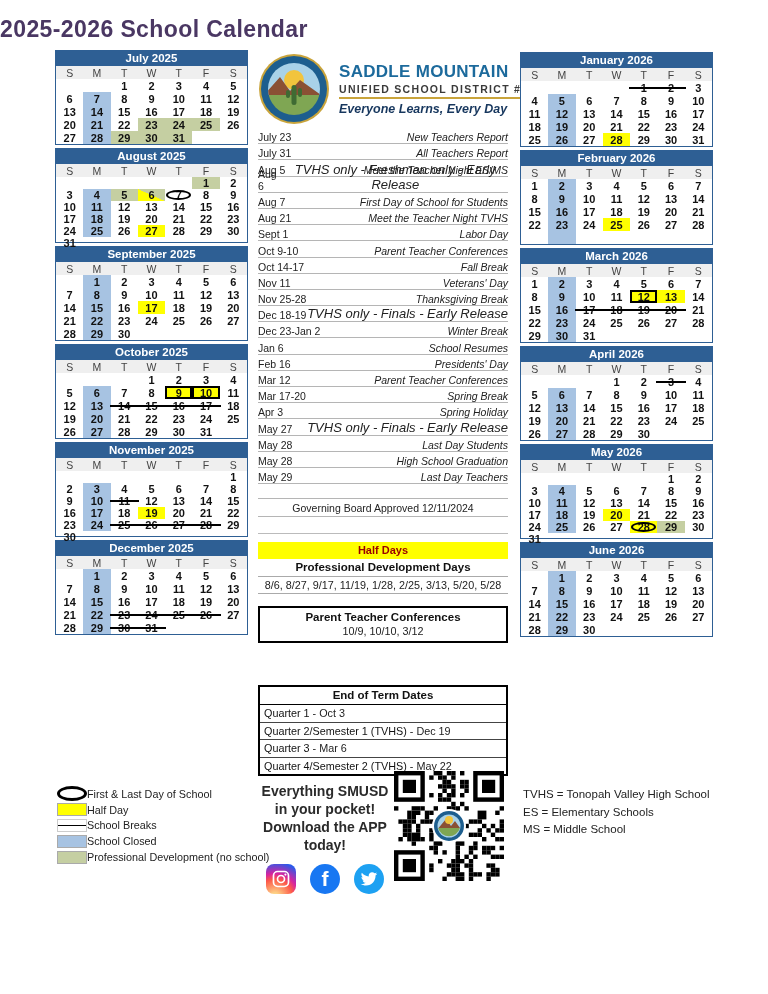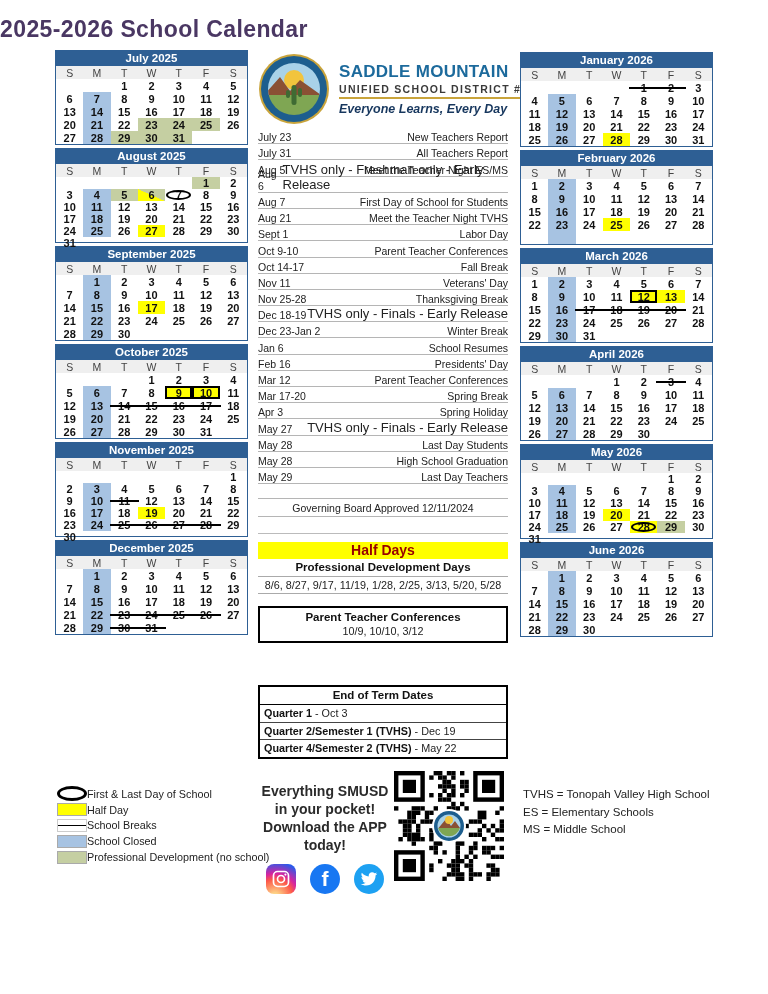--- a/index.html
+++ b/index.html
@@ -38,42 +38,42 @@
   
   .logo-row{display:flex;gap:9px;align-items:center;height:74px;margin-bottom:2px;}
   .logo-badge{flex:none;width:72px;height:72px;}
   .brand{font-size:17px;font-weight:bold;color:var(--brand-blue);letter-spacing:.3px;white-space:nowrap;}
   .district{font-size:10.5px;font-weight:bold;color:#3a3a3a;letter-spacing:1.3px;margin-top:1px;white-space:nowrap;}
   .gold-rule{height:2px;background:var(--gold);margin:2px 0 3px;}
   .tagline{font-size:12.5px;font-weight:bold;font-style:italic;color:#17375E;}
 
   .event-row{display:flex;justify-content:space-between;align-items:flex-end;height:15.2px;
         border-bottom:1px solid #b5b5b5;font-size:10.5px;color:#222;}
-  .event-label{text-align:left;}
+  .event-label{text-align:center;font-style:italic;}
   .event-label.small{font-size:13px;}
   .event-spacer{height:14px;border-bottom:1px solid #b5b5b5;}
   .approved{height:17px;line-height:18px;border-bottom:1px solid #b5b5b5;text-align:center;
         font-size:10.5px;color:#222;}
   .mid-rule{height:1px;background:#bbb;margin-top:16px;}
   .halfdays-bar{margin-top:8px;background:var(--half-day-yellow);color:var(--half-days-red);
-        font-weight:bold;text-align:center;font-size:14px;height:17px;line-height:17px;}
+        font-weight:bold;text-align:center;font-size:11px;height:17px;line-height:17px;}
   .pd-title{text-align:center;font-weight:bold;font-size:11.5px;height:17px;line-height:17px;
         border-bottom:1px solid #aaa;color:#111;}
   .pd-dates{text-align:center;font-size:10.8px;height:16px;line-height:16px;
         border-bottom:1px solid #aaa;color:#222;}
   .ptc-box{margin-top:12px;border:2.5px solid #000;padding:3px 0 4px;text-align:center;}
   .ptc-title{font-weight:bold;font-size:11.5px;color:#111;}
   .ptc-dates{font-size:10.8px;margin-top:2px;color:#222;}
   .terms-box{margin-top:42px;border:2px solid #000;}
   .terms-title{text-align:center;font-weight:bold;font-size:11.5px;border-bottom:1.5px solid #000;
         height:17px;line-height:17px;color:#111;}
   .term-row{border-bottom:1px solid #444;font-size:10.8px;height:16.5px;line-height:16.5px;
         padding-left:4px;color:#222;white-space:nowrap;}
   .term-row:last-child{border-bottom:none;}
-  .term-bold{font-weight:bold;color:#111;text-align:center;}
+  .term-bold{font-weight:normal;color:#111;text-align:center;}
 
   
   .legend{position:absolute;left:57px;top:786px;}
   .legend-row{display:flex;align-items:center;height:15.8px;}
   .swatch{width:30px;height:13px;flex:none;box-sizing:border-box;border:1px solid #aaa;}
   .swatch-oval{border:3px solid #000;border-radius:50%;height:15px;background:#fff;}
   .swatch-yellow{background:var(--half-day-yellow);}
   .swatch-strike{border:1px solid #ccc;
         background:linear-gradient(to bottom,#fff 42%,#000 42%,#000 58%,#fff 58%);}
   .swatch-blue{background:var(--school-closed-blue);}
@@ -603,20 +603,21 @@
     <div class="ptc-box">
       <div class="ptc-title">Parent Teacher Conferences</div>
       <div class="ptc-dates">10/9, 10/10, 3/12</div>
     </div>
 
     <div class="terms-box">
       <div class="terms-title">End of Term Dates</div>
       <div>
           <div class="term-row"><span class="term-bold">Quarter 1</span><span class="term-rest"> - Oct 3</span></div>
           <div class="term-row"><span class="term-bold">Quarter 2/Semester 1 (TVHS)</span><span class="term-rest"> - Dec 19</span></div>
+          <div class="term-row"><span class="term-bold">Quarter 3</span><span class="term-rest"> - Mar 6</span></div>
           <div class="term-row"><span class="term-bold">Quarter 4/Semester 2 (TVHS)</span><span class="term-rest"> - May 22</span></div>
         </div>
     </div>
   </div>
 
   <div class="col-right">
       <div class="month">
         <div class="month-title">January 2026</div>
         <div class="dayhdr">
           <div class="dh">S</div>

